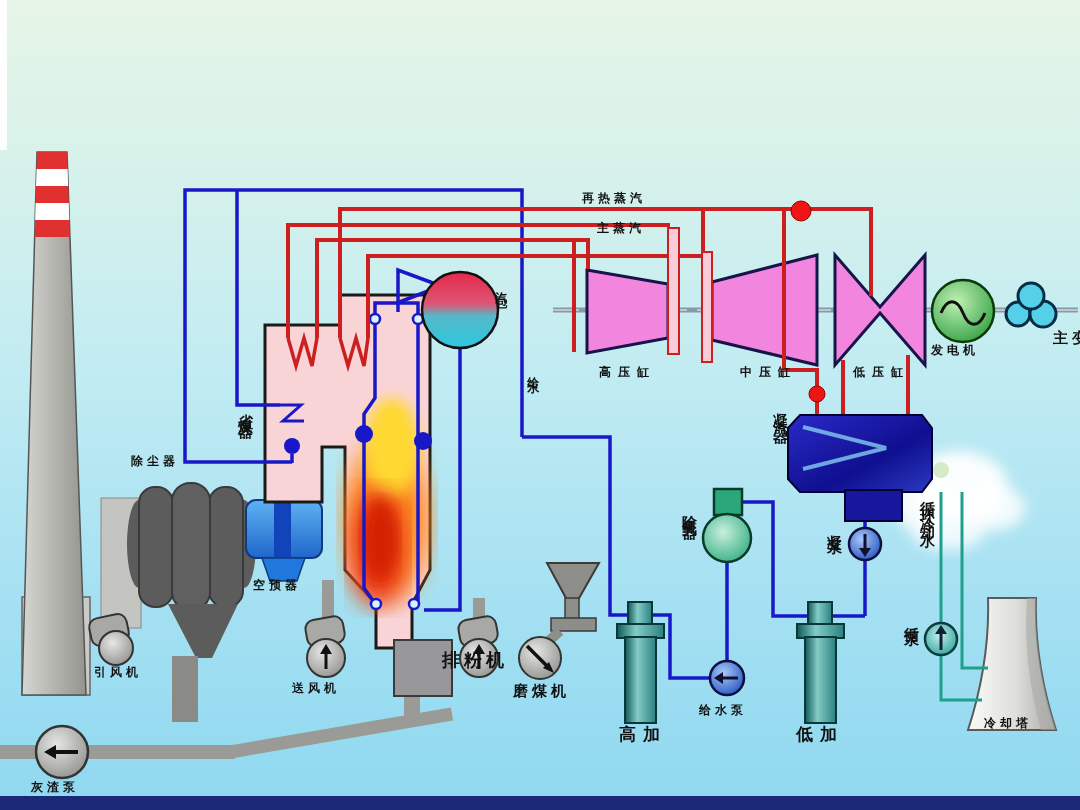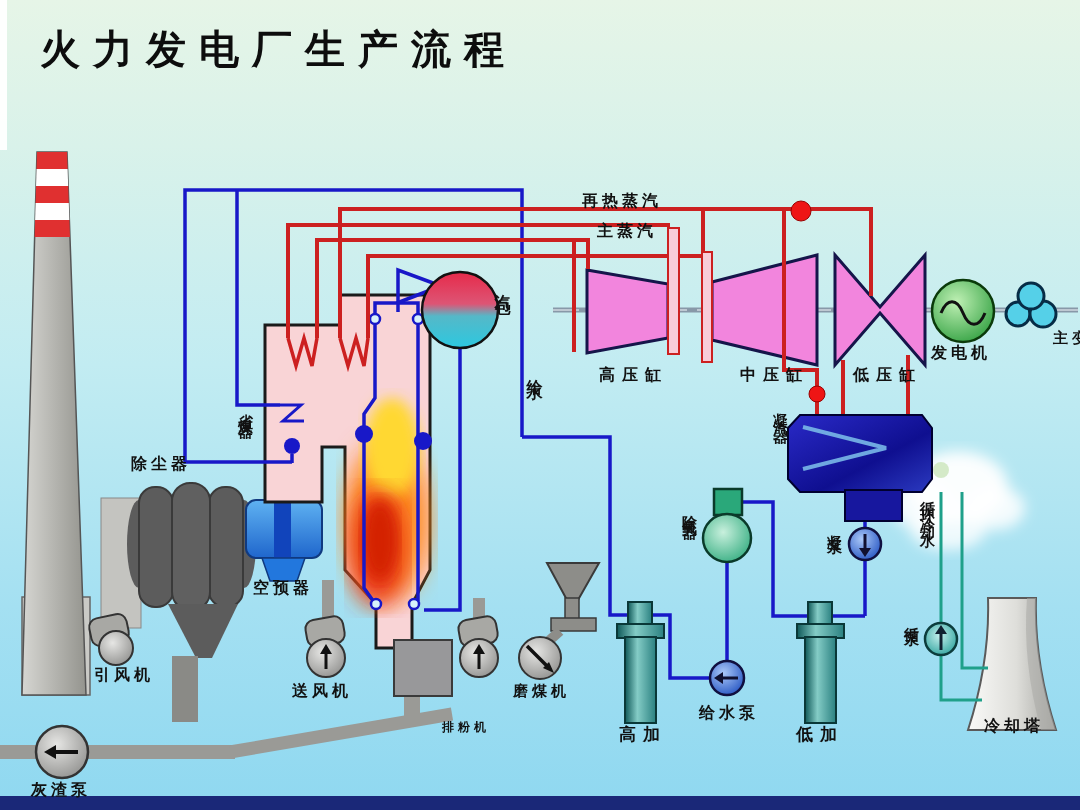--- a/index.html
+++ b/index.html
@@ -3,21 +3,21 @@
 <meta charset="utf-8">
 <style>
   html,body{margin:0;padding:0;}
   #stage{
     position:relative;width:1080px;height:810px;overflow:hidden;
     background:linear-gradient(180deg,#e6f5e7 0%,#d9f2ea 18%,#c2ecf2 45%,#a4e0f2 75%,#8fd8f0 100%);
     font-family:"Liberation Sans","DejaVu Sans",sans-serif;
   }
   #stage svg{position:absolute;left:0;top:0;}
   .lbl{
-    position:absolute;color:#111;font-weight:bold;font-size:16px;
+    position:absolute;color:#111;font-weight:bold;font-size:12px;
     letter-spacing:4px;white-space:nowrap;line-height:1.1;
     font-family:"Liberation Sans","DejaVu Sans",sans-serif;
   }
   .v{writing-mode:vertical-rl;text-orientation:upright;letter-spacing:5px;}
   .title{
     position:absolute;left:40px;top:22px;font-size:40px;font-weight:bold;
     color:#0d0d0d;letter-spacing:13px;white-space:nowrap;
   }
 </style>
 </head>
@@ -307,21 +307,20 @@
 
   <g fill="#55d0e8" stroke="#062c46" stroke-width="3">
     <circle cx="1018" cy="314" r="12"></circle>
     <circle cx="1043" cy="314" r="13"></circle>
     <circle cx="1031" cy="296" r="13"></circle>
   </g>
 
   <rect x="0" y="796" width="1080" height="14" fill="#1a2878"></rect>
 </svg>
 
-<div class="title">火力发电厂生产流程</div>
 
 <div class="lbl" style="left:582px;top:192px;">再热蒸汽</div>
 <div class="lbl" style="left:597px;top:222px;">主蒸汽</div>
 <div class="lbl" style="left:599px;top:366px;letter-spacing:7px;text-align:center;">高压缸</div>
 <div class="lbl" style="left:740px;top:366px;letter-spacing:7px;">中压缸</div>
 <div class="lbl" style="left:853px;top:366px;letter-spacing:7px;">低压缸</div>
 <div class="lbl" style="left:931px;top:344px;">发电机</div>
 <div class="lbl" style="left:1014px;top:330px;font-size:15px;margin-left:39px;">主变</div>
 <div class="lbl v" style="left:494px;top:281px;">汽包</div>
 <div class="lbl v" style="left:526px;top:366px;">给水</div>
@@ -333,15 +332,15 @@
 <div class="lbl v" style="left:903px;top:615px;font-size:15px;">循泵</div>
 <div class="lbl" style="left:699px;top:704px;">给水泵</div>
 <div class="lbl" style="left:619px;top:726px;font-size:17px;letter-spacing:7px;">高加</div>
 <div class="lbl" style="left:796px;top:726px;font-size:17px;letter-spacing:7px;">低加</div>
 <div class="lbl" style="left:984px;top:717px;">冷却塔</div>
 <div class="lbl" style="left:131px;top:455px;">除尘器</div>
 <div class="lbl" style="left:253px;top:579px;">空预器</div>
 <div class="lbl" style="left:94px;top:666px;">引风机</div>
 <div class="lbl" style="left:31px;top:781px;">灰渣泵</div>
 <div class="lbl" style="left:292px;top:682px;">送风机</div>
-<div class="lbl" style="left:442px;top:721px;font-size:12px;">排粉机</div>
+<div class="lbl" style="left:442px;top:651px;font-size:18px;">排粉机</div>
 <div class="lbl" style="left:513px;top:683px;font-size:15px;">磨煤机</div>
 </div>
 
 </body></html>

